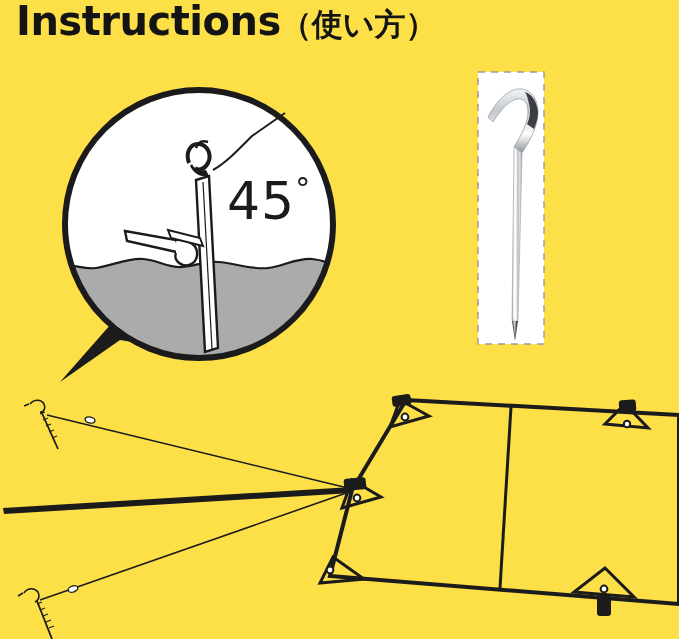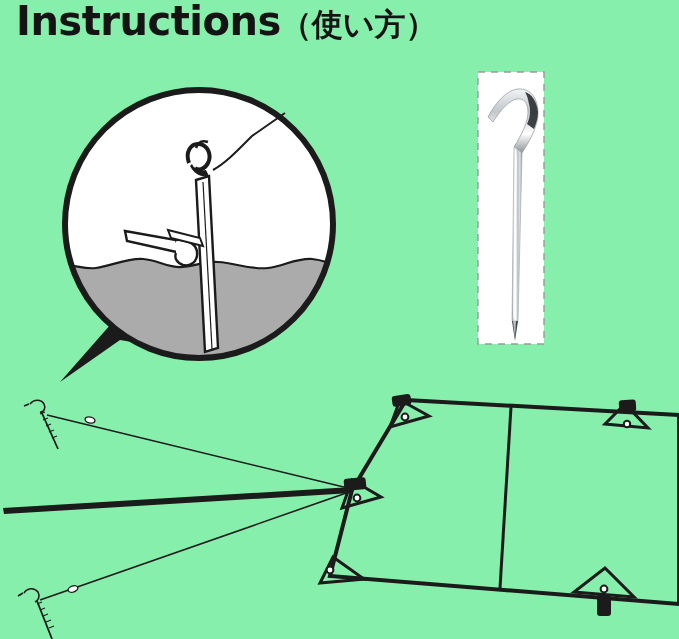--- a/index.html
+++ b/index.html
@@ -8,21 +8,21 @@
     background: #ffffff;
   }
   body {
     font-family: "Liberation Sans", sans-serif;
     -webkit-font-smoothing: antialiased;
   }
   #page {
     position: relative;
     width: 679px;
     height: 639px;
-    background: #86efac;
+    background: #fde047;
     overflow: hidden;
   }
   #page-title {
     position: absolute;
     left: 16px;
     top: -4px;
     font-family: "DejaVu Sans", "Liberation Sans", sans-serif;
     font-size: 40px;
     font-weight: bold;
     letter-spacing: -0.5px;
@@ -224,14 +224,15 @@
       </g>
 
       <g>
         <path d="M 605 568 L 634 597 L 574 592 Z" fill="none" stroke="#1b1b1b" stroke-width="3"></path>
         <rect x="597" y="594" width="14" height="22" rx="3" fill="#1b1b1b"></rect>
         <circle cx="604" cy="589" r="3.4" fill="#ffffff" stroke="#1b1b1b" stroke-width="2"></circle>
       </g>
     </g>
   </svg>
 
+  <div class="angle-label"><span>45</span><span class="deg">°</span></div>
 
 </div>
 
 </body></html>

